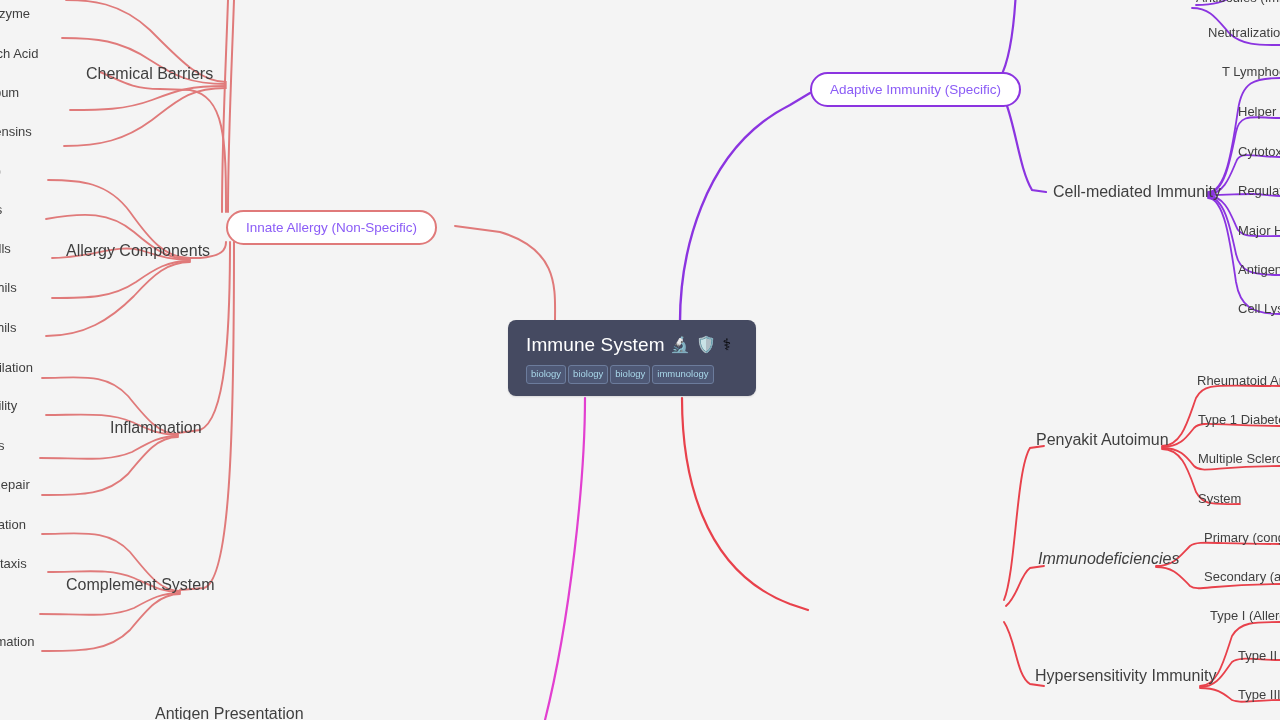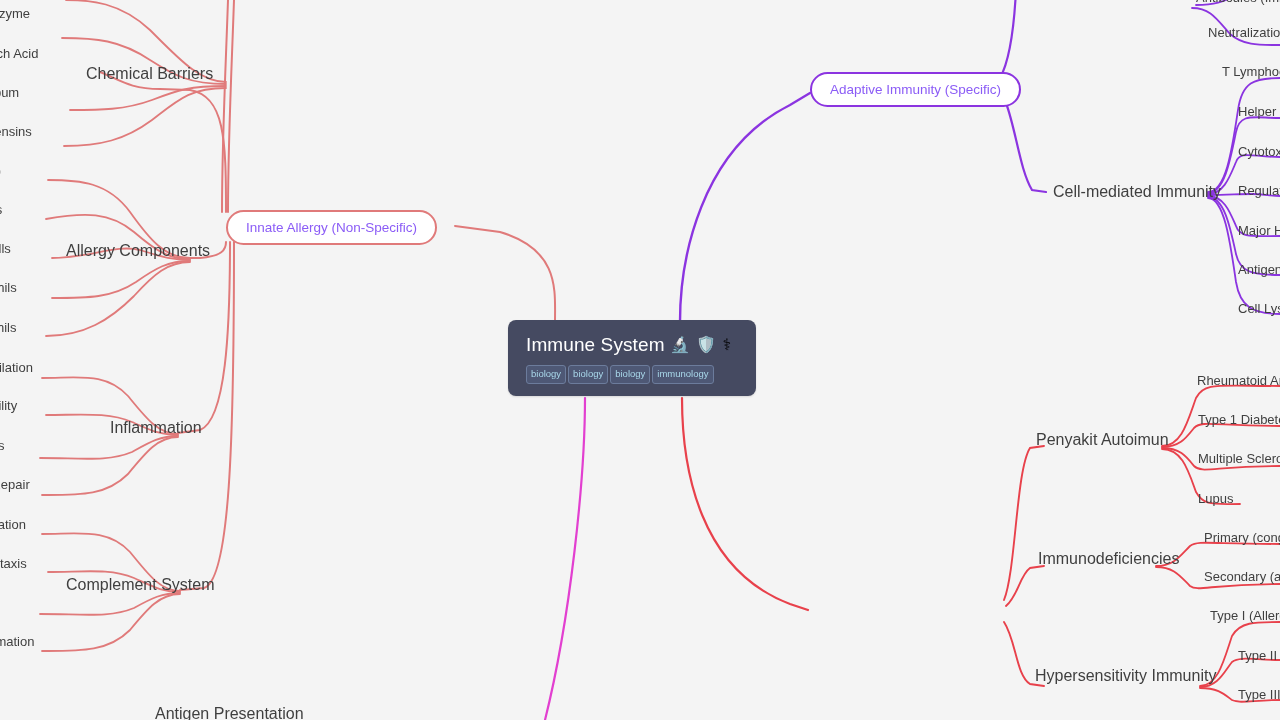--- a/index.html
+++ b/index.html
@@ -200,21 +200,21 @@
 
   <div class="pill purple" style="left:810px; top:72px;">Adaptive Immunity (Specific)</div>
 
 
   <div class="label" style="left:86px;  top:65px;">Chemical Barriers</div>
   <div class="label" style="left:66px;  top:242px;">Allergy Components</div>
   <div class="label" style="left:110px; top:419px;">Inflammation</div>
   <div class="label" style="left:66px;  top:576px;">Complement System</div>
   <div class="label" style="left:1053px;top:183px;text-align:right;">Cell-mediated Immunity</div>
   <div class="label" style="left:1036px;top:431px;">Penyakit Autoimun</div>
-  <div class="label" style="left:1038px;top:550px;">Immunodeficiencies</div>
+  <div class="label" style="left:1038px;top:550px;font-style:italic;">Immunodeficiencies</div>
   <div class="label" style="left:1035px;top:667px;">Hypersensitivity Immunity</div>
   <div class="label" style="left:145px; top:705px;margin-left:10px;">Antigen Presentation</div>
 
   <div class="label small" style="left:-28px;  top:6px;">Lysozyme</div>
   <div class="label small" style="left:-41px;  top:46px;">Stomach Acid</div>
   <div class="label small" style="left:-22px;  top:85px;">Sebum</div>
   <div class="label small" style="left:-26px;  top:124px;">Defensins</div>
   <div class="label small" style="left:-186px; top:163px;">Macrophages (Phagocytic Cells)</div>
   <div class="label small" style="left:-135px; top:202px;">Natural Killer (NK) Cells</div>
   <div class="label small" style="left:-73px;  top:241px;">Dendritic Cells</div>
@@ -234,20 +234,20 @@
   <div class="label small" style="left:1222px; top:64px;">T Lymphocytes</div>
   <div class="label small" style="left:1238px; top:104px;">Helper T Cells (CD4+)</div>
   <div class="label small" style="left:1238px; top:144px;">Cytotoxic T Cells (CD8+)</div>
   <div class="label small" style="left:1238px; top:183px;">Regulatory T Cells</div>
   <div class="label small" style="left:1238px; top:223px;">Major Histocompatibility Complex</div>
   <div class="label small" style="left:1238px; top:262px;">Antigen Recognition</div>
   <div class="label small" style="left:1238px; top:301px;">Cell Lysis</div>
   <div class="label small" style="left:1197px; top:373px;">Rheumatoid Arthritis</div>
   <div class="label small" style="left:1198px; top:412px;">Type 1 Diabetes</div>
   <div class="label small" style="left:1198px; top:451px;">Multiple Sclerosis</div>
-  <div class="label small" style="left:1198px; top:491px;">Lupus</div>
+  <div class="label small" style="left:1198px; top:491px;">System</div>
   <div class="label small" style="left:1204px; top:530px;">Primary (congenital)</div>
   <div class="label small" style="left:1204px; top:569px;">Secondary (acquired)</div>
   <div class="label small" style="left:1210px; top:608px;">Type I (Allergy)</div>
   <div class="label small" style="left:1238px; top:648px;">Type II (Cytotoxic)</div>
   <div class="label small" style="left:1238px; top:687px;">Type III (Immune Complex)</div>
 
 </div>
 
 </body></html>

